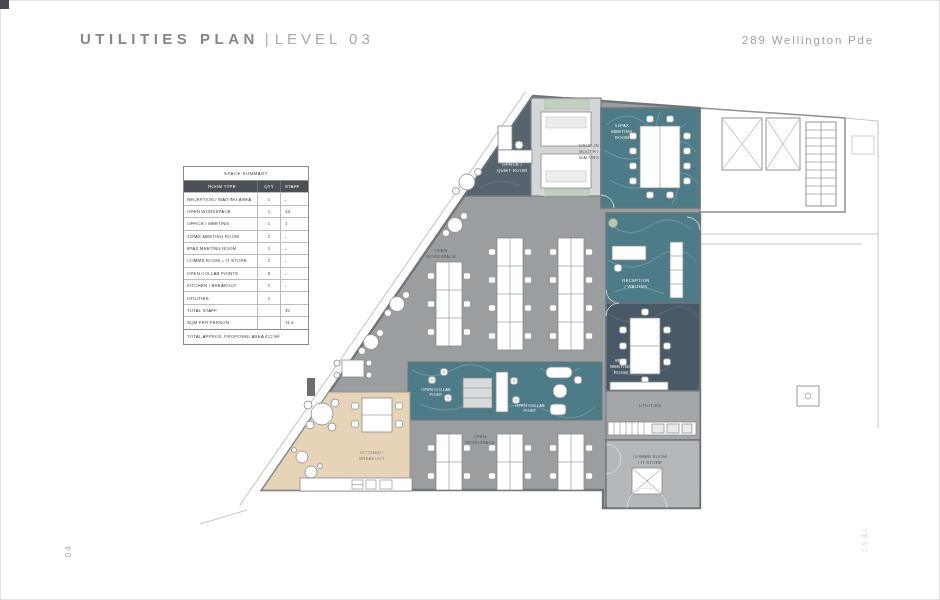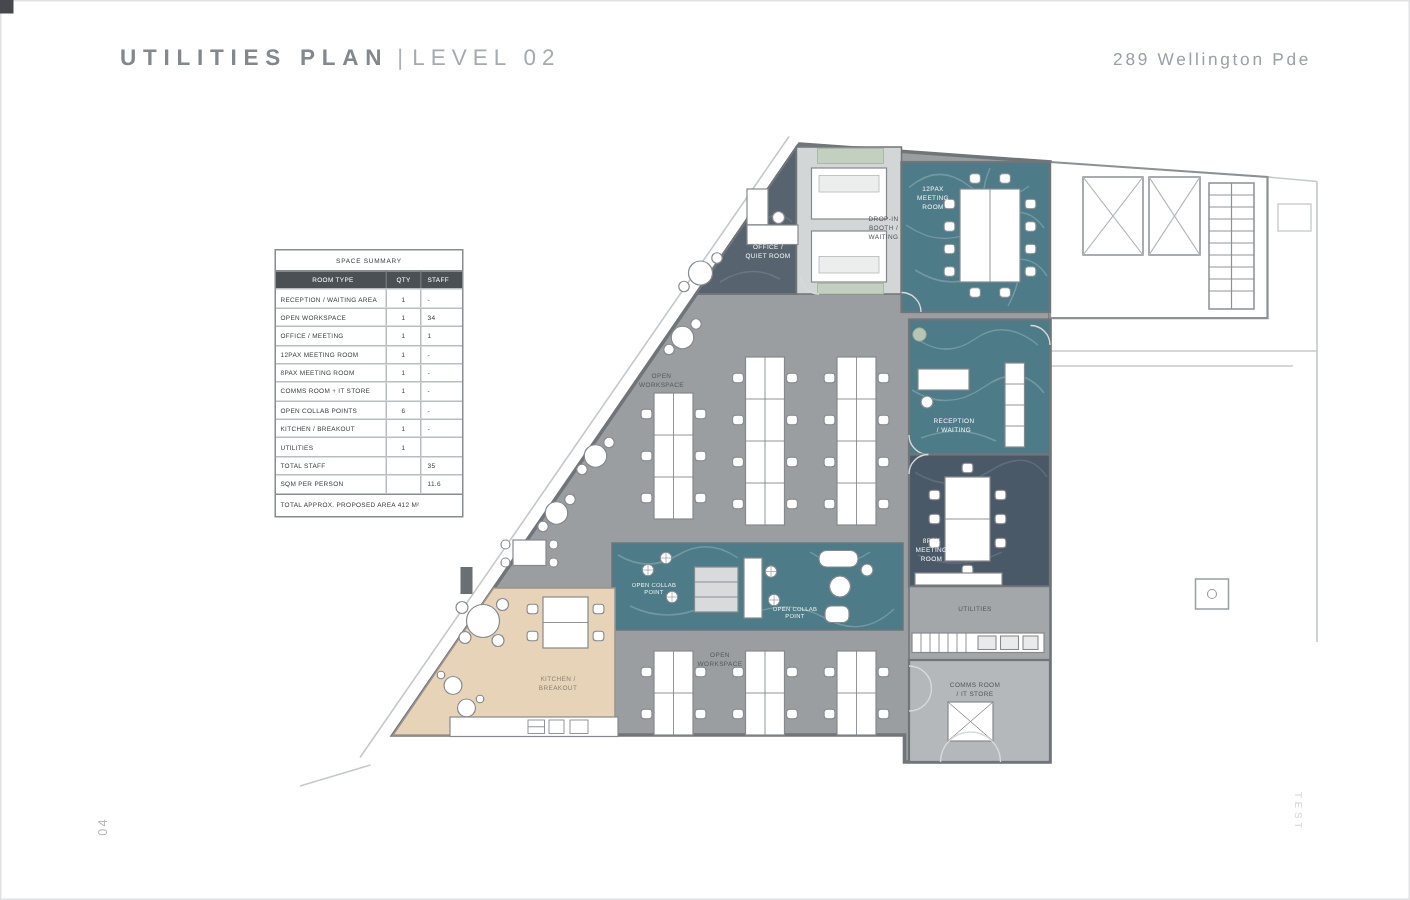--- a/index.html
+++ b/index.html
@@ -43,21 +43,21 @@
   .arc{fill:none;stroke:#d8dbdc;stroke-width:.9;}
   .faint{stroke:#c6c9cb;stroke-width:1.1;fill:none;}
 </style>
 </head>
 <body>
 
 <div class="page">
   <div class="corner-mark"></div>
 
   <div class="header">
-    <span class="title-main">UTILITIES PLAN</span><span class="title-sep">|</span><span class="title-sub">LEVEL 02</span>
+    <span class="title-main">UTILITIES PLAN</span><span class="title-sep">|</span><span class="title-sub">LEVEL 03</span>
   </div>
   <div class="address">289 Wellington Pde</div>
 
   <div class="stable">
     <div class="ttitle">SPACE SUMMARY</div>
     <div class="thead">
       <div class="c1">ROOM TYPE</div>
       <div class="c2">QTY</div>
       <div class="c3">STAFF</div>
     </div>

